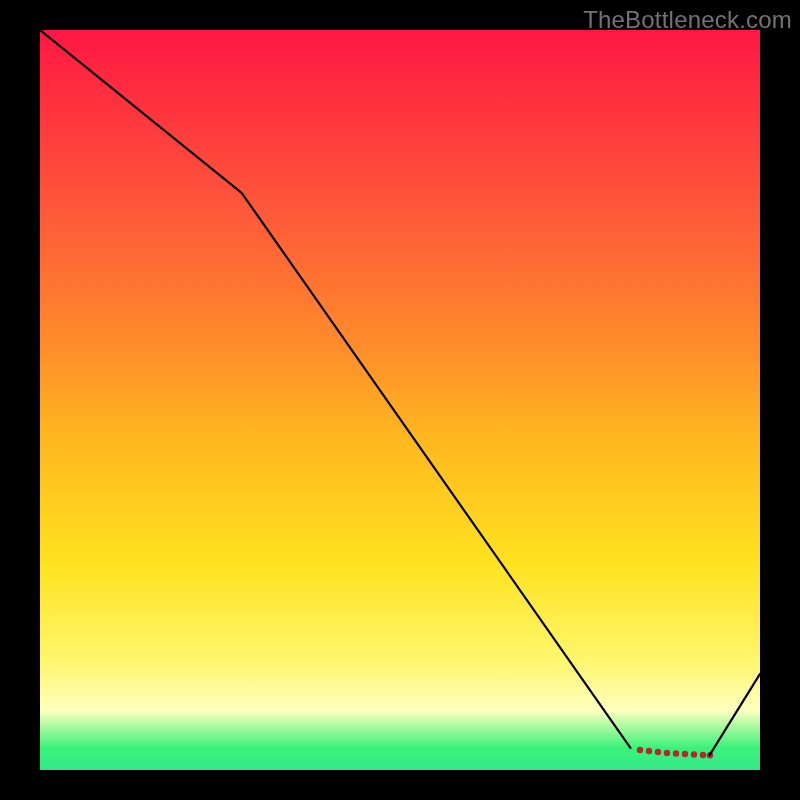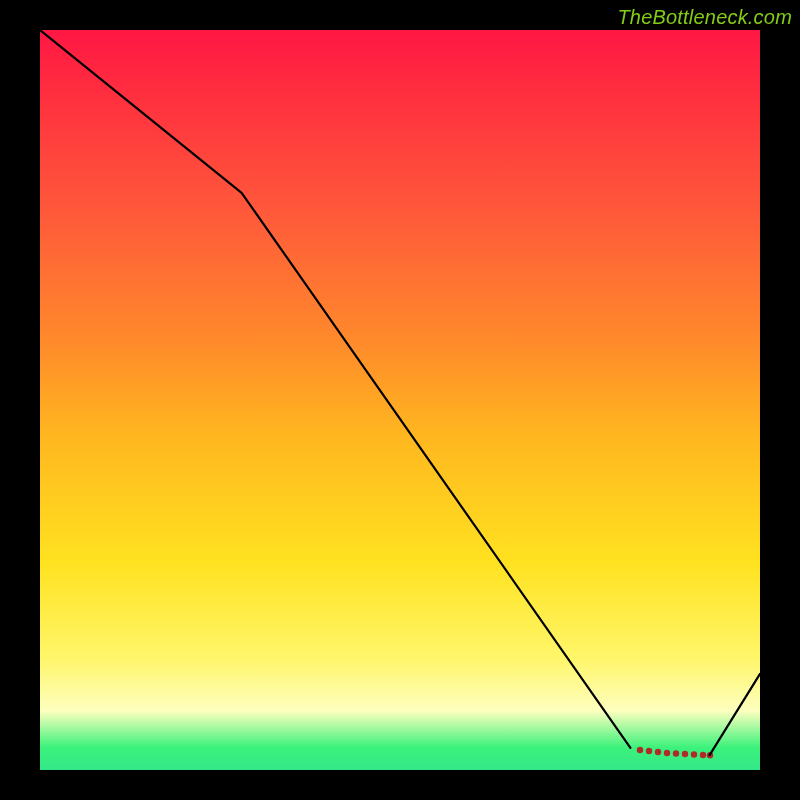--- a/index.html
+++ b/index.html
@@ -43,25 +43,24 @@
     left: 0;
     top: 0;
     width: 100%;
     height: 100%;
     pointer-events: none;
   }
   .watermark {
     position: absolute;
     top: 6px;
     right: 8px;
-    color: #84cc16;
-    font-size: 20px;
+    color: #737373;
+    font-size: 24px;
     letter-spacing: 0.2px;
     user-select: none;
-    font-style: italic;
   }
 </style>
 </head>
 <body>
 
 <div class="frame">
   <div class="watermark">TheBottleneck.com</div>
 
   <div class="plot-area">
     <svg class="svg-layer" viewBox="0 0 720 740" preserveAspectRatio="none">

